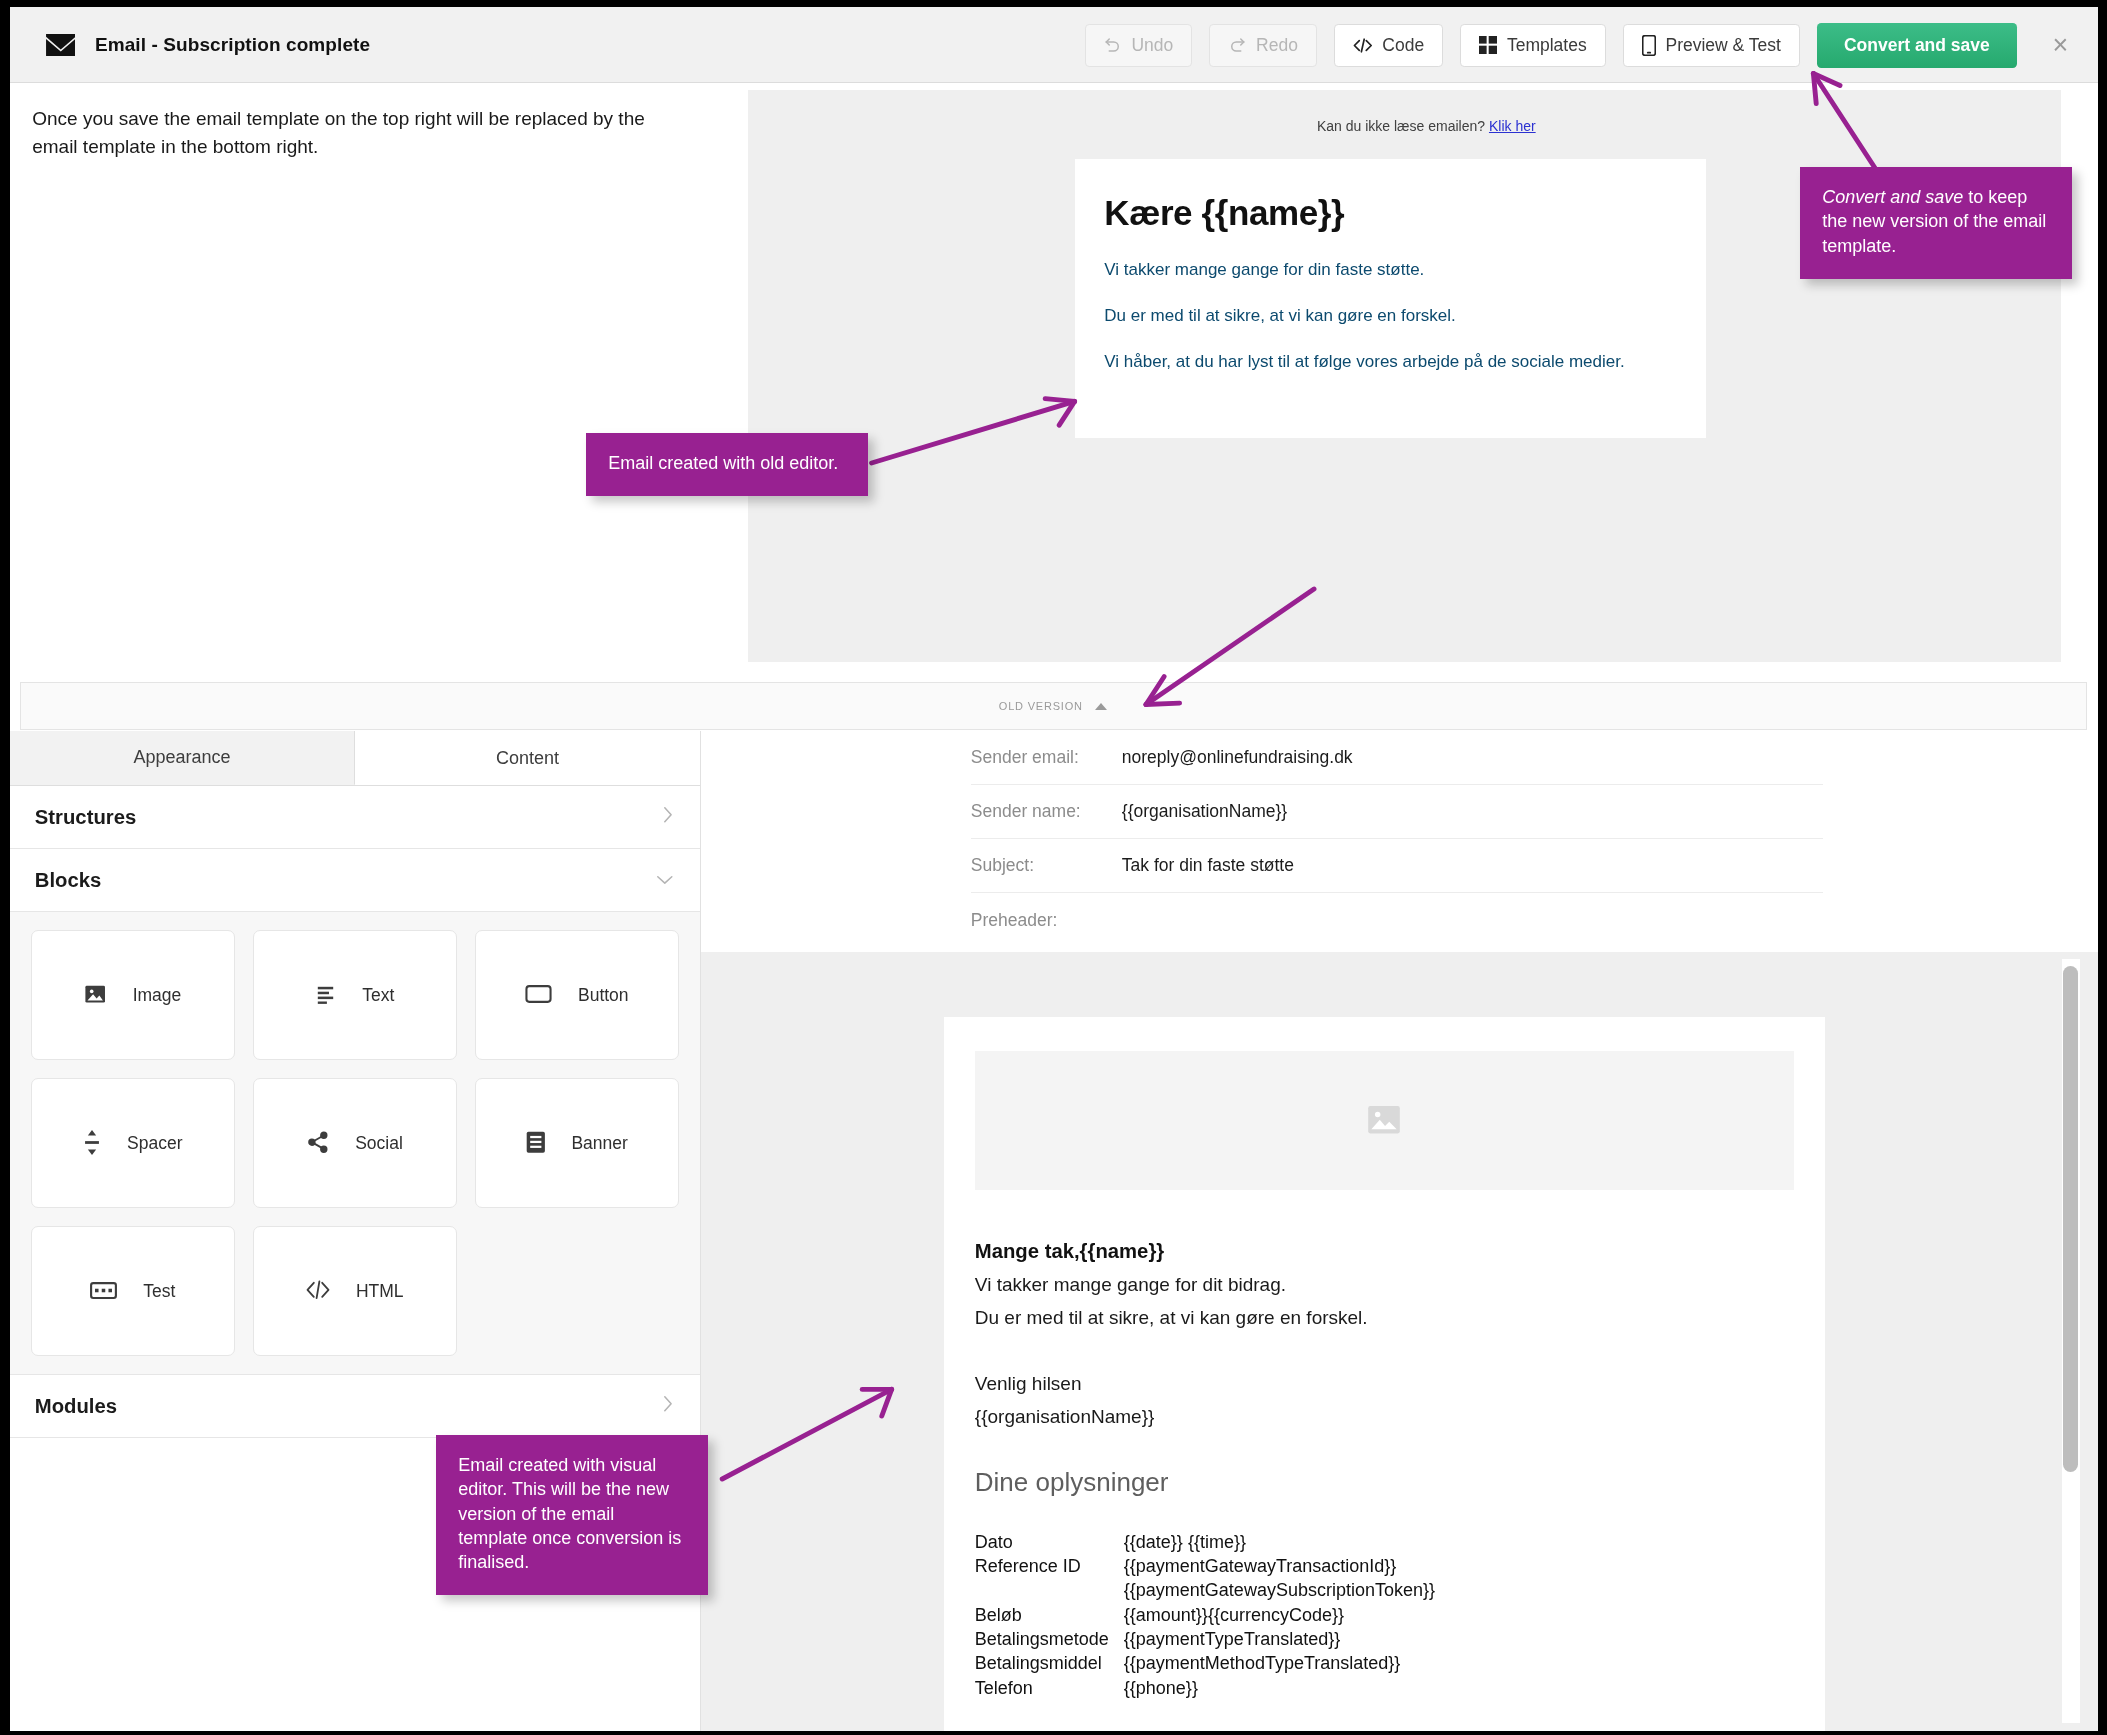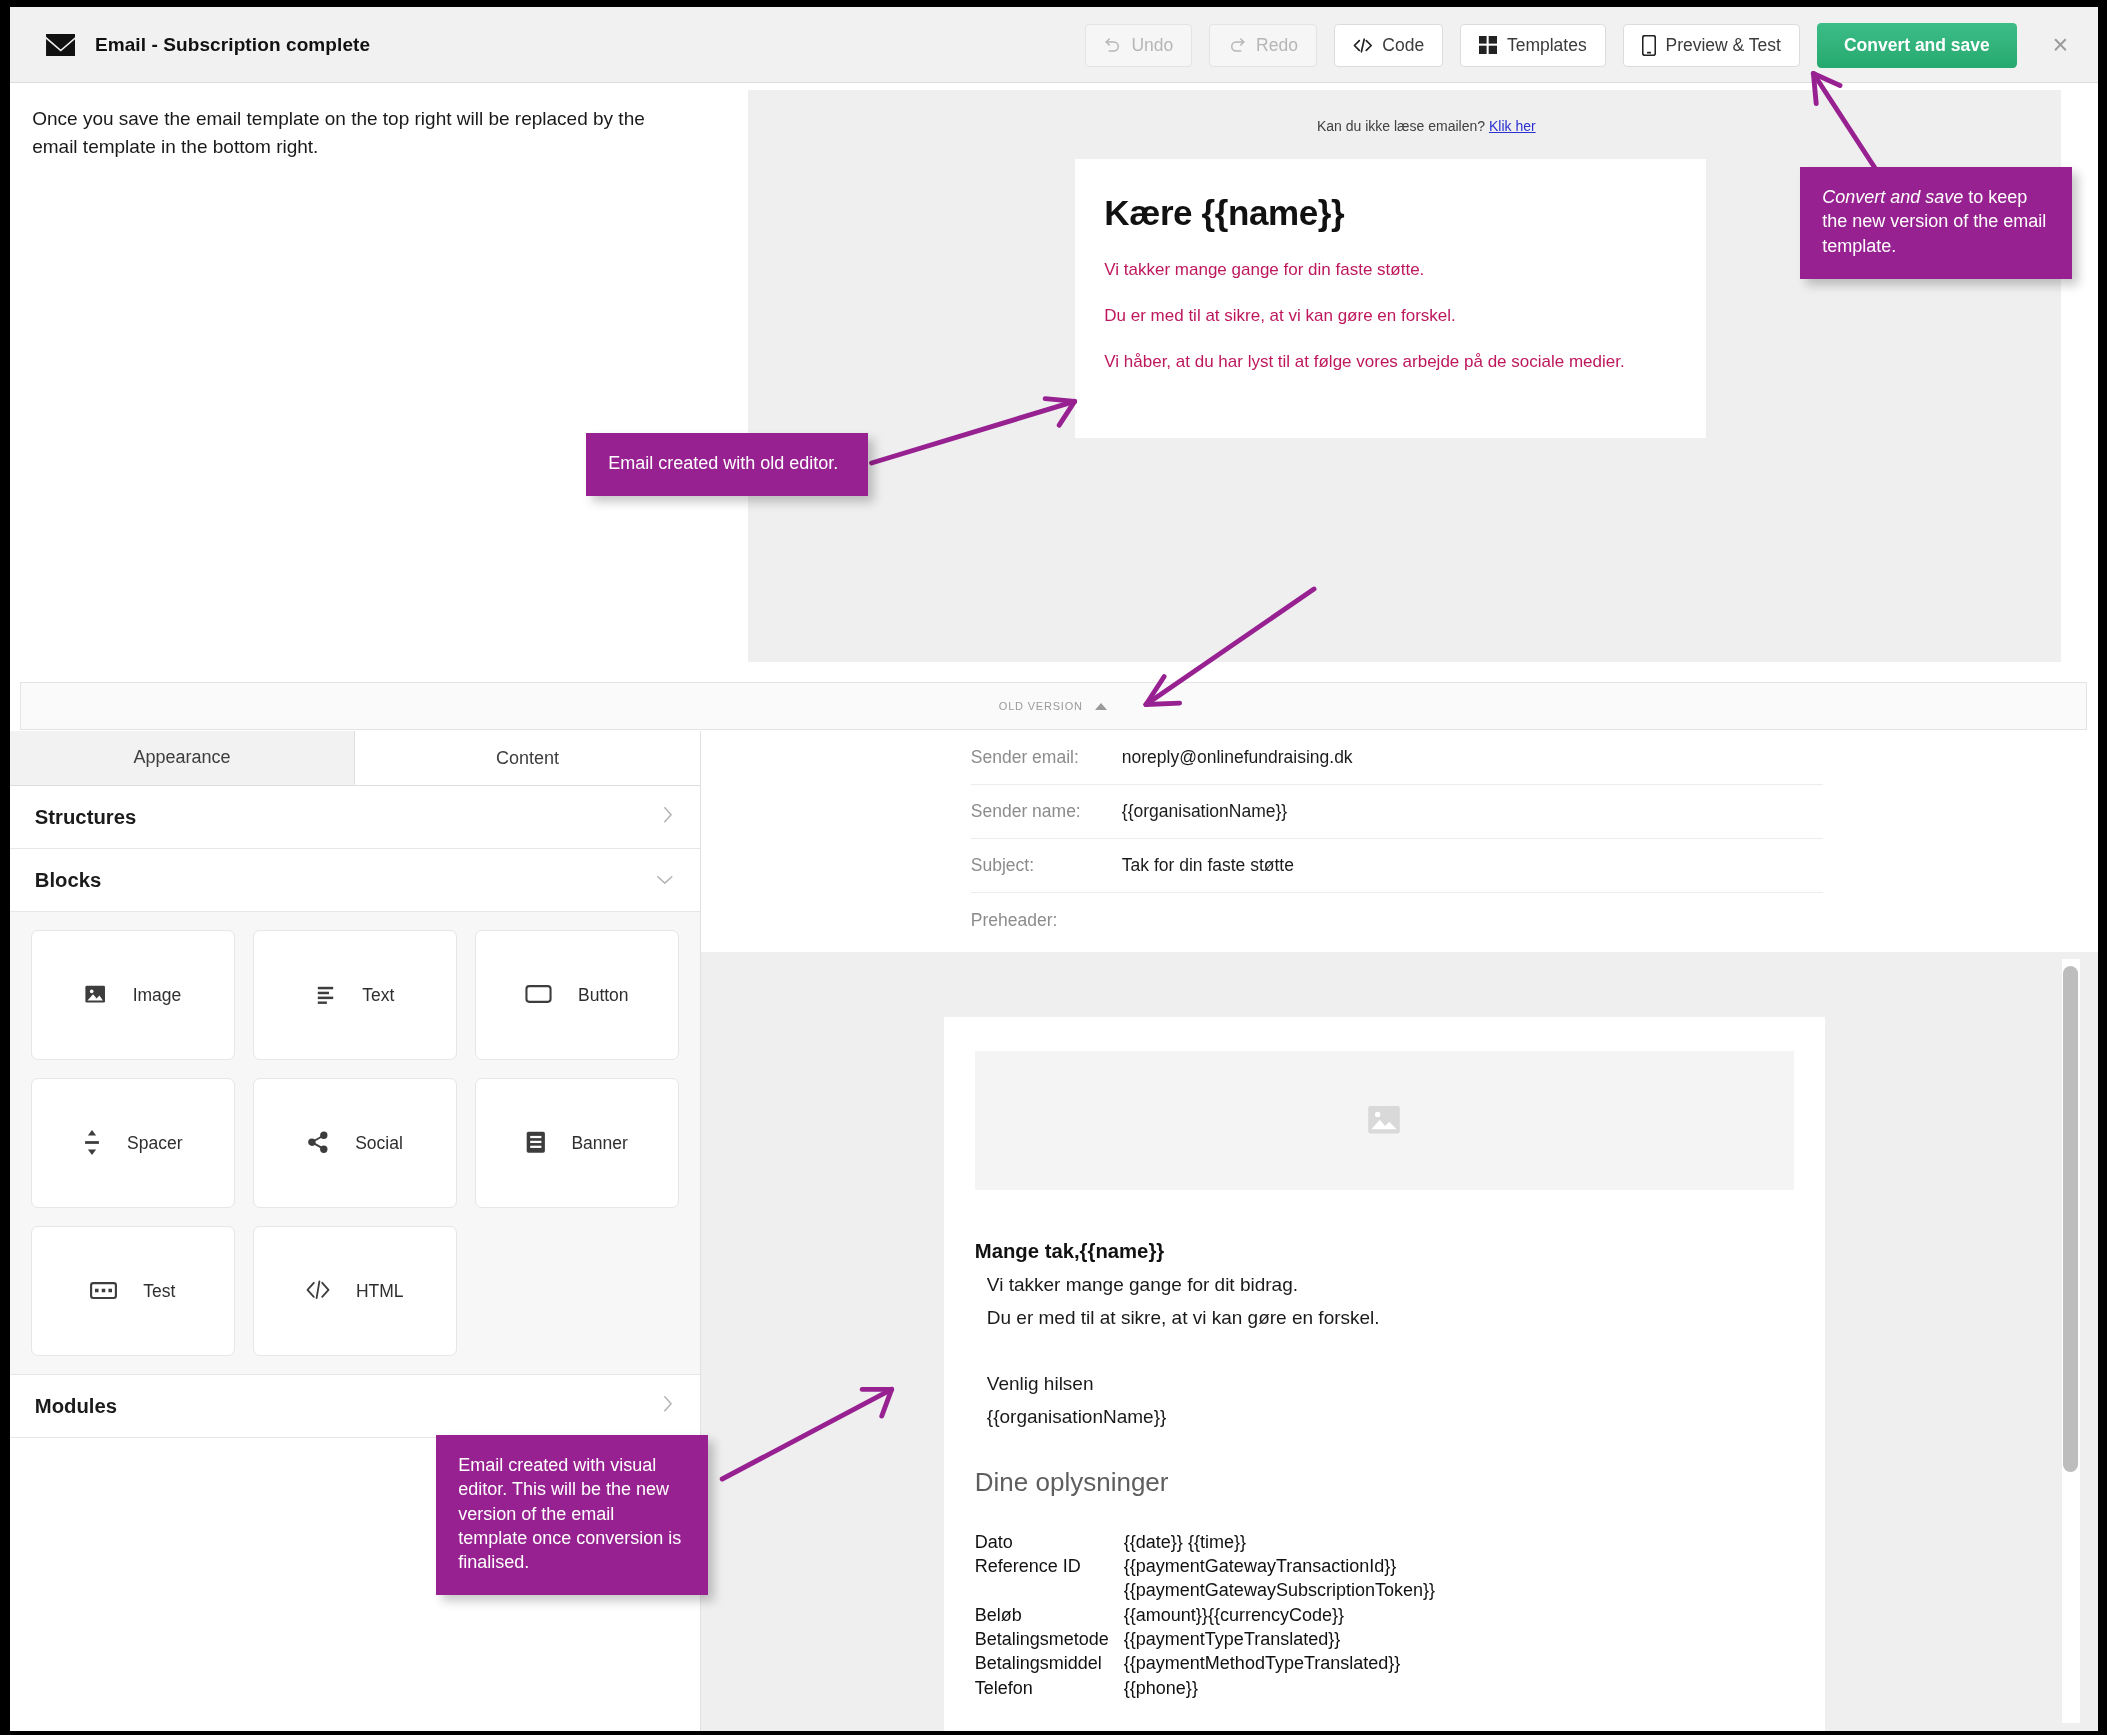--- a/index.html
+++ b/index.html
@@ -78,21 +78,21 @@
   .old-email-card {
     position: absolute; left: 327px; top: 69px;
     width: 631px; height: 279px;
     background: #ffffff;
   }
   .old-email-inner { padding: 34px 29.5px 0 29.5px; }
   .old-h1 {
     font-size: 35px; font-weight: bold; color: #111;
     letter-spacing: -0.4px; margin-bottom: 27px;
   }
-  .old-p { font-size: 17px; color: #be185d; margin-bottom: 26px; }
+  .old-p { font-size: 17px; color: #0c4a6e; margin-bottom: 26px; }
 
   
   .oldver-bar {
     position: absolute; left: 9.8px; top: 675px;
     width: 2067px; height: 48px;
     background: #fafafa;
     border: 0.7px solid #e4e4e4;
     display: flex; align-items: center; justify-content: center;
     gap: 12.6px;
   }
@@ -175,21 +175,21 @@
     width: 881px; min-height: 736px;
     background: #ffffff;
     padding: 34px 31px 0 31px;
   }
   .img-placeholder {
     height: 139px; background: #f4f4f4;
     display: flex; align-items: center; justify-content: center;
     margin-bottom: 50px;
   }
   .new-h2 { font-size: 20.3px; font-weight: bold; color: #111; margin-bottom: 11.2px; }
-  .new-p { font-size: 19px; color: #1a1a1a; margin-bottom: 11.2px; margin-left: 12px; }
+  .new-p { font-size: 19px; color: #1a1a1a; margin-bottom: 11.2px; }
   .new-gap { height: 32px; }
   .new-h3 {
     font-size: 26px; color: #5e5e5e; font-weight: normal;
     margin-top: 39px; margin-bottom: 32px;
   }
   .info-table { font-size: 18px; color: #111; line-height: 1.35; }
   .info-row { display: flex; }
   .info-k { width: 149px; flex: none; white-space: nowrap; }
   .info-v { white-space: nowrap; }
 

